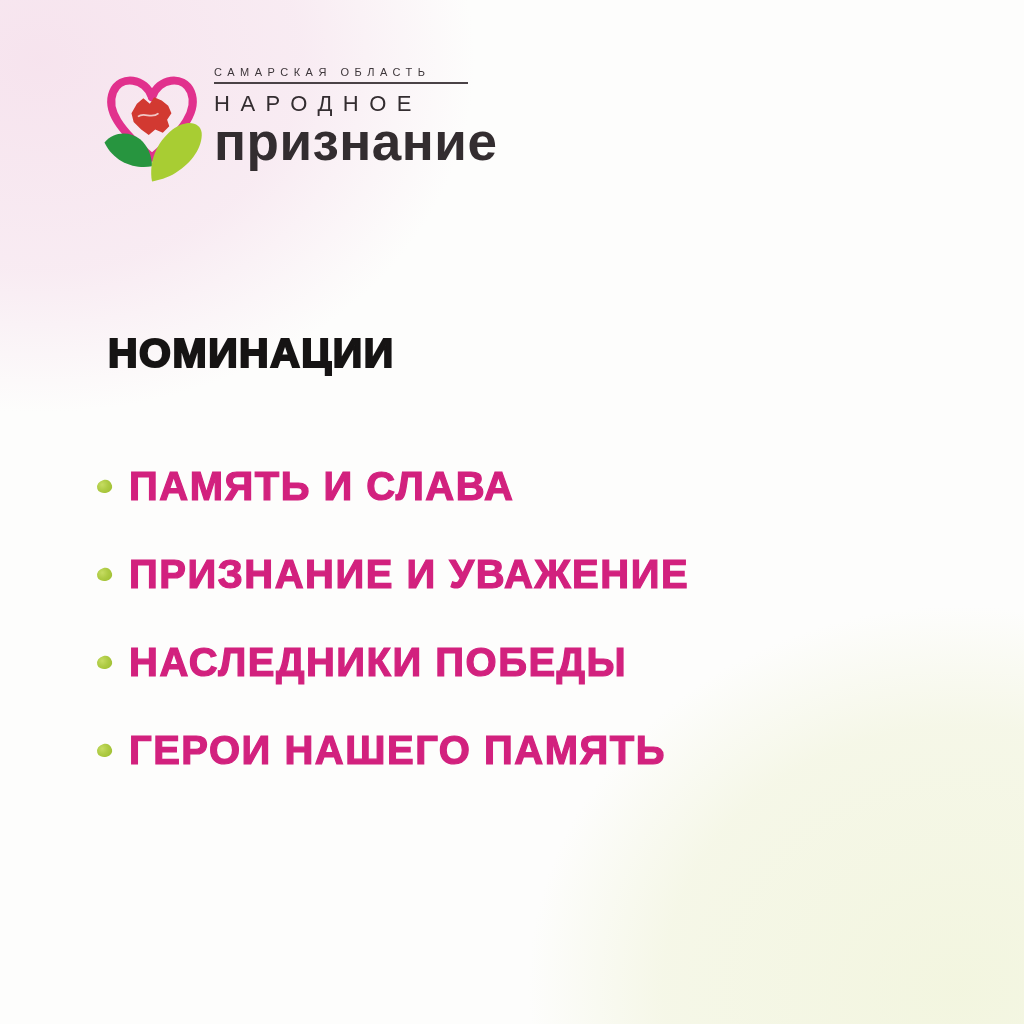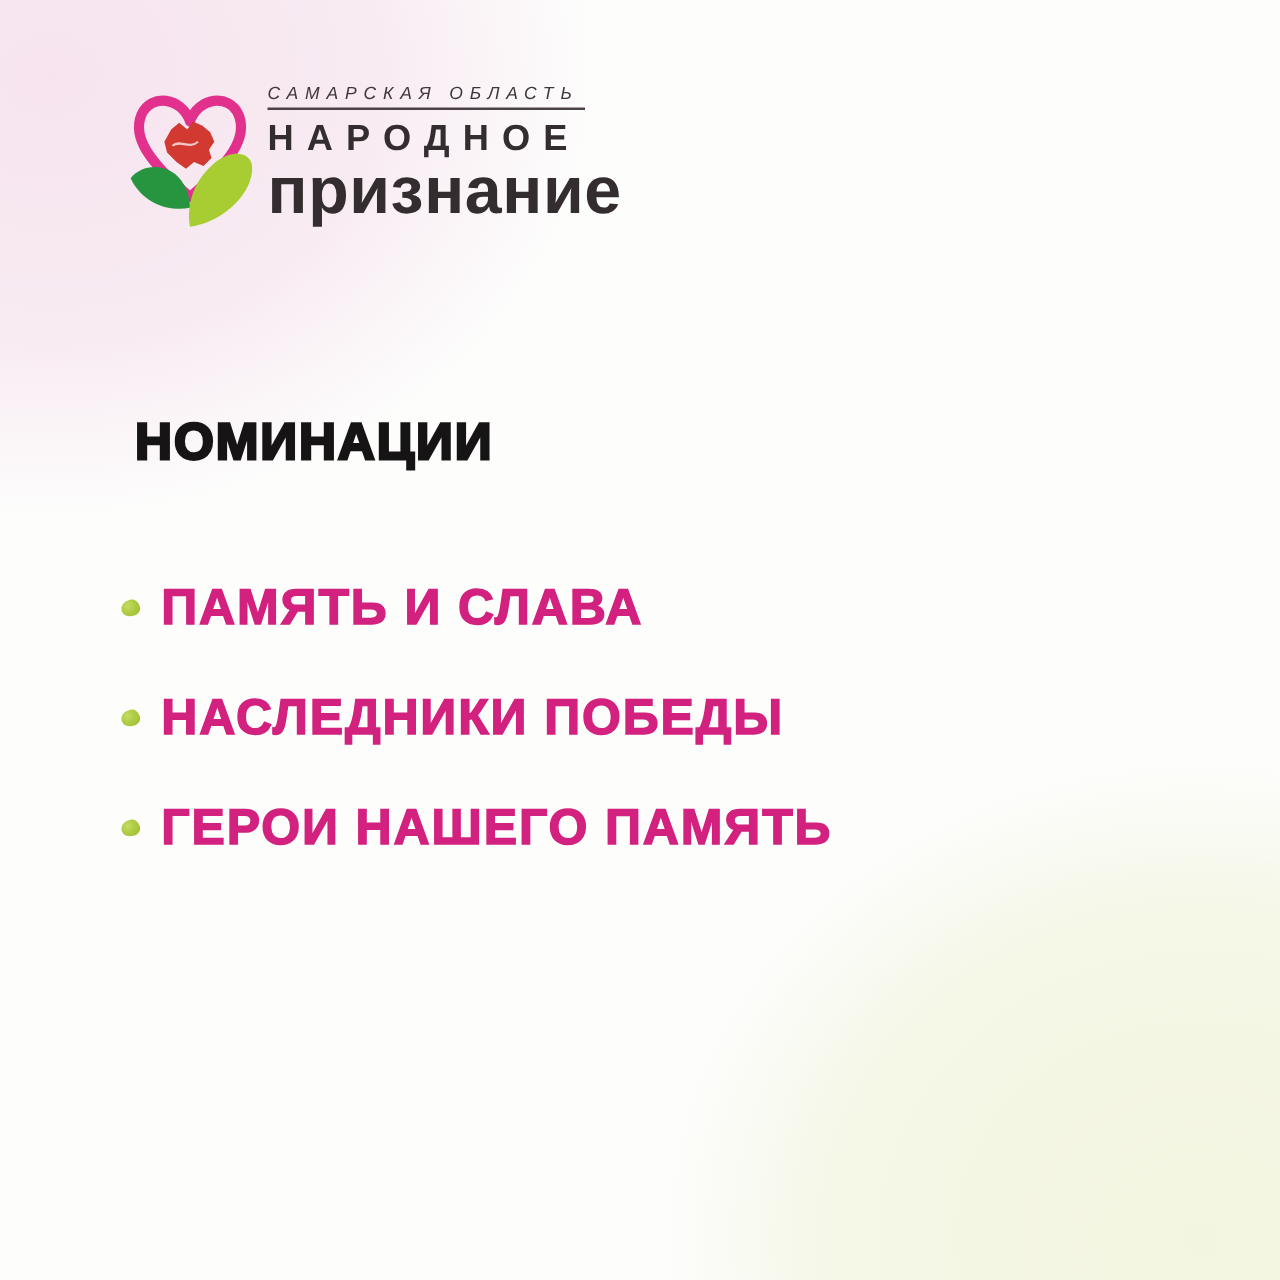--- a/index.html
+++ b/index.html
@@ -16,26 +16,26 @@
         rgba(246,226,237,0.95) 0%, rgba(247,231,240,0.8) 45%, rgba(253,253,252,0) 75%),
       radial-gradient(ellipse 540px 480px at 960px 990px,
         rgba(242,245,222,0.95) 0%, rgba(244,246,228,0.85) 55%, rgba(253,253,252,0) 80%);
   }
 
   
   .logo { position: absolute; left: 98px; top: 58px; display: flex; }
   .logo-mark { width: 108px; height: 128px; flex: 0 0 auto; }
   .logo-text { margin-left: 8px; padding-top: 8px; color: #342e31; }
   .logo-region {
-    font-size: 14px; letter-spacing: 5.5px; font-weight: 400;
-    color: #3d363a; white-space: nowrap; font-style: italic;
+    font-size: 11px; letter-spacing: 5.5px; font-weight: 400;
+    color: #3d363a; white-space: nowrap;
   }
   .logo-underline { width: 254px; height: 1.5px; background: #4a4246; margin-top: 4px; }
   .logo-caps {
-    margin-top: 7px; font-size: 29px; font-weight: 700;
+    margin-top: 7px; font-size: 22px; font-weight: 400;
     letter-spacing: 10.5px; color: #332d30; white-space: nowrap;
   }
   .logo-script {
     margin-top: 1px; font-size: 53px; font-weight: 700; line-height: 0.92;
     letter-spacing: 0.5px; color: #332d30; white-space: nowrap;
   }
 
   
   .heading {
     position: absolute; left: 108px; top: 306px;
@@ -94,20 +94,24 @@
 
   <h1 class="heading">НОМИНАЦИИ</h1>
 
   <ul class="nominations">
     <li class="nomination-row">
       <span class="bullet"></span>
       <span class="nomination-label">ПАМЯТЬ И СЛАВА</span>
     </li>
     <li class="nomination-row">
       <span class="bullet"></span>
+      <span class="nomination-label">ПРИЗНАНИЕ И УВАЖЕНИЕ</span>
+    </li>
+    <li class="nomination-row">
+      <span class="bullet"></span>
       <span class="nomination-label">НАСЛЕДНИКИ ПОБЕДЫ</span>
     </li>
     <li class="nomination-row">
       <span class="bullet"></span>
       <span class="nomination-label">ГЕРОИ НАШЕГО ПАМЯТЬ</span>
     </li>
   </ul>
 
 </div>
 

